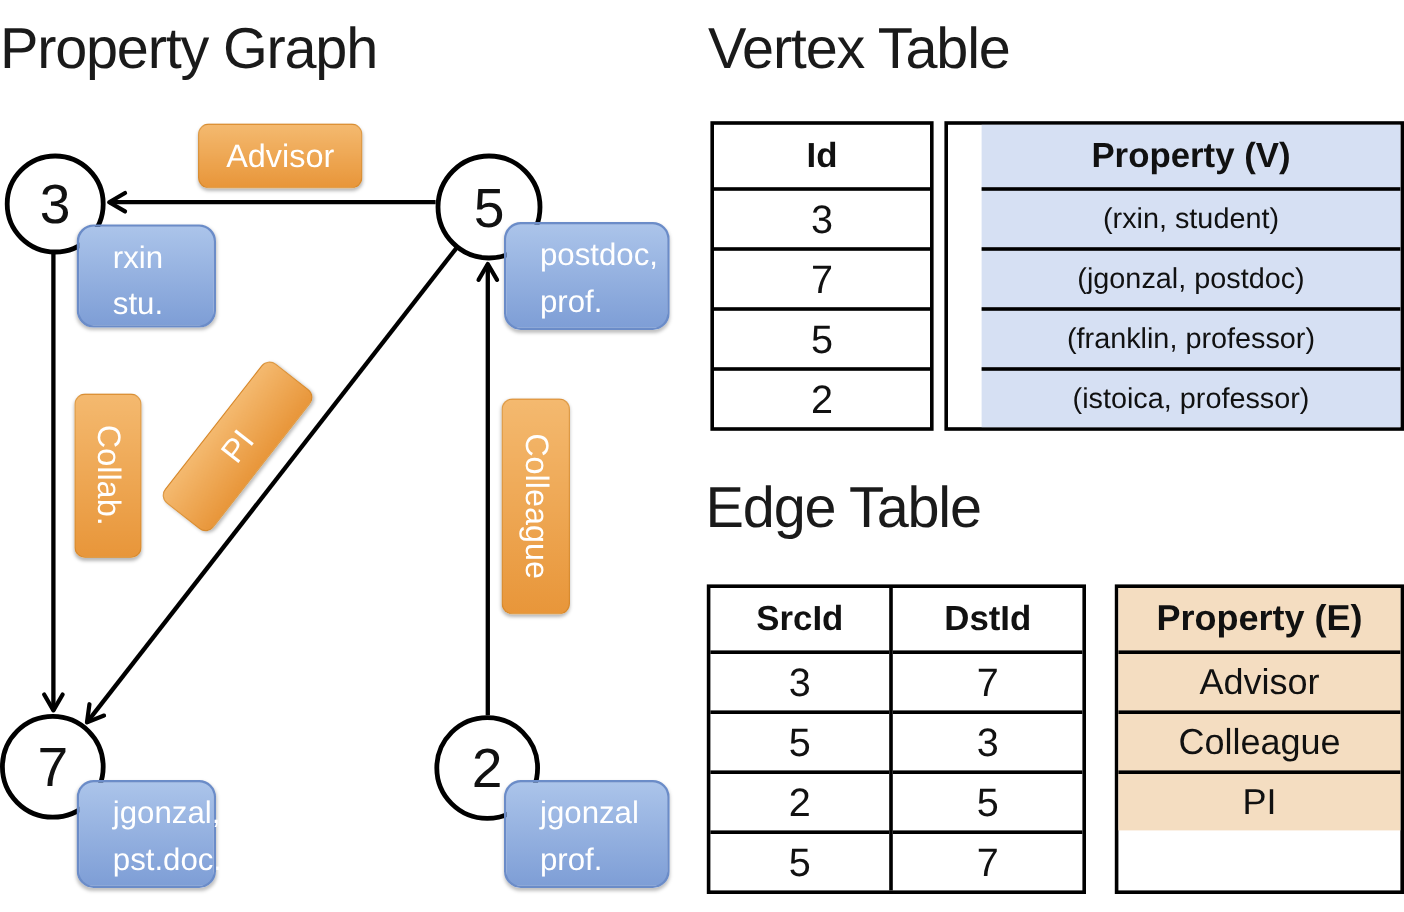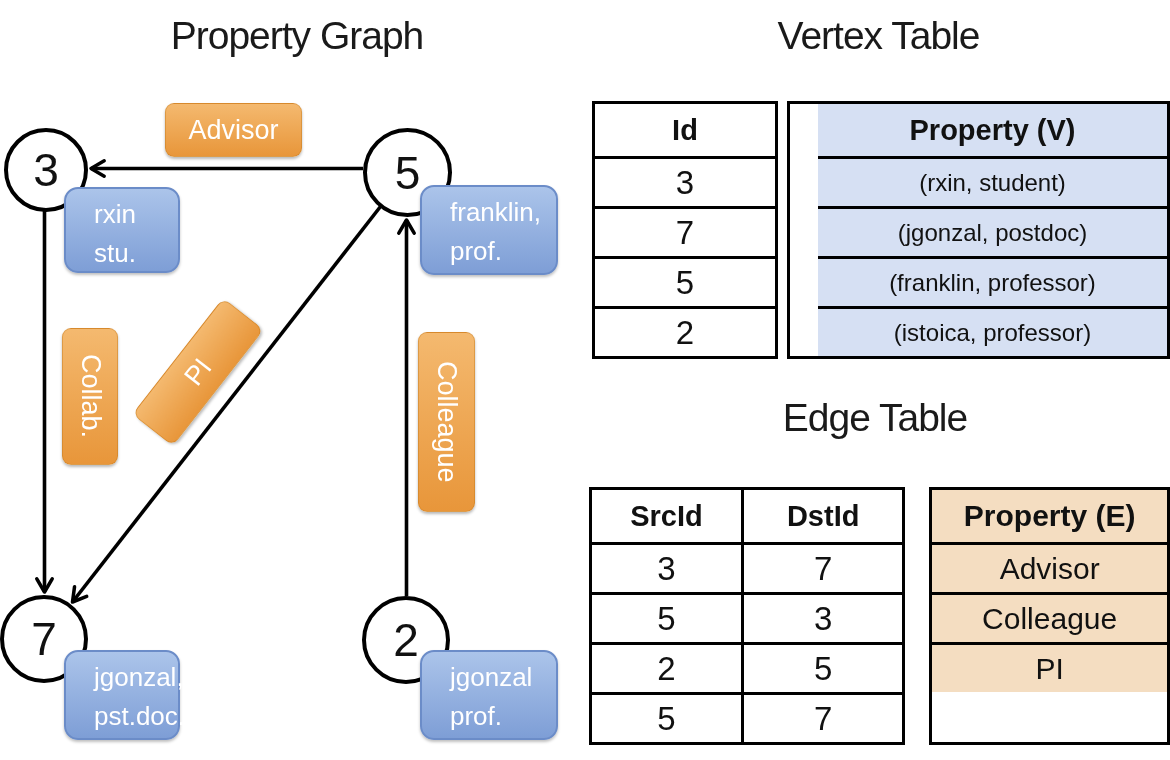--- a/index.html
+++ b/index.html
@@ -7,27 +7,26 @@
   .stage {
     position: relative;
     width: 1170px; height: 760px;
     background: #fff;
     font-family: "Liberation Sans", sans-serif;
     overflow: hidden;
     color:#111;
   }
   .title {
     position:absolute;
-    font-size:39px;
+    font-size:48px;
     font-weight:300;
     letter-spacing:-1px;
-    text-align:center;
+    text-align:left;
     color:#1a1a1a;
     white-space:nowrap;
-    margin-left:40px;
   }
   #pg-title { left:0;   top:14px;  width:514px; }
   #vt-title { left:590px; top:14px;  width:497px; }
   #et-title { left:588px; top:396px; width:494px; }
 
   
   .edges-svg { position:absolute; left:0; top:0; z-index:1; pointer-events:none; }
   .gnode {
     position:absolute; z-index:2;
     background:#fff; border:4px solid #000; border-radius:50%;
@@ -135,21 +134,21 @@
   <div class="elabel" id="lbl-advisor">Advisor</div>
   <div class="elabel" id="lbl-collab">Collab.</div>
   <div class="elabel" id="lbl-pi">PI</div>
   <div class="elabel" id="lbl-colleague">Colleague</div>
 
   <div class="vbox" id="vbox-rxin">
     <div>rxin</div>
     <div>stu.</div>
   </div>
   <div class="vbox" id="vbox-franklin">
-    <div>franklin,</div>
+    <div>postdoc,</div>
     <div>prof.</div>
   </div>
   <div class="vbox" id="vbox-jgonzal">
     <div>jgonzal,</div>
     <div>pst.doc.</div>
   </div>
   <div class="vbox" id="vbox-istoica">
     <div>jgonzal</div>
     <div>prof.</div>
   </div>

